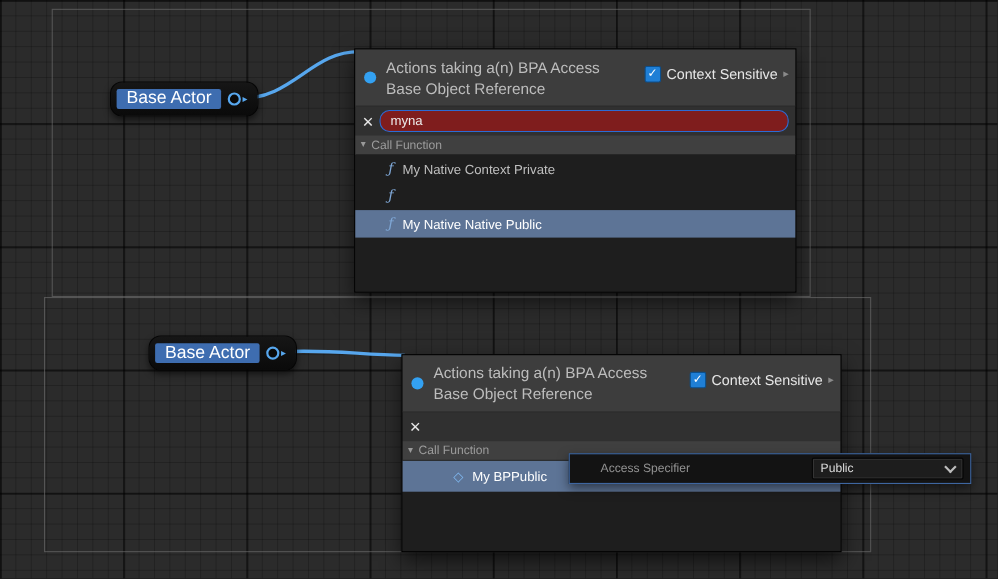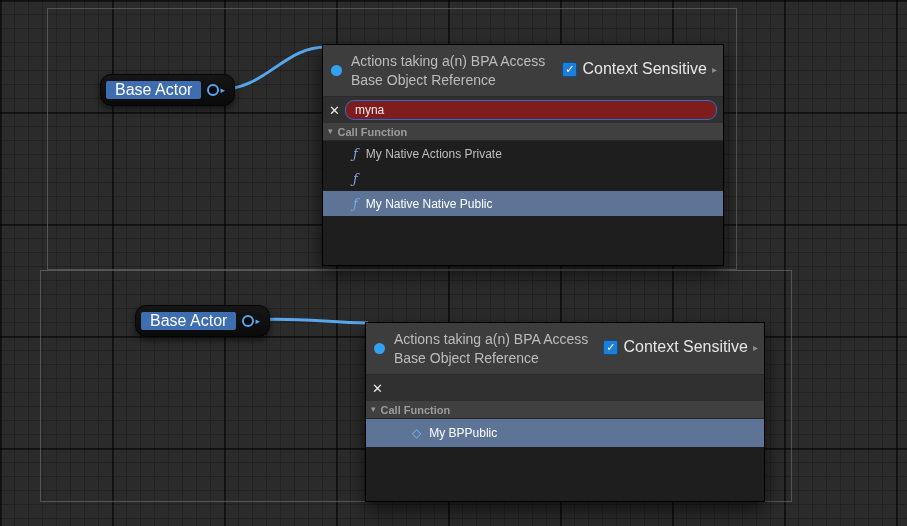--- a/index.html
+++ b/index.html
@@ -45,34 +45,34 @@
   }
   .menu-top{left:322px;top:44px;width:400px;height:220px;}
   .menu-bottom{left:365px;top:322px;width:398px;height:178px;}
 
   .menu-header{position:relative;background:#3d3d3d;min-height:52px;display:flex;align-items:center;padding:6px 8px;box-sizing:border-box;border-bottom:1px solid #2a2a2a;}
   .pin-dot{width:11px;height:11px;border-radius:50%;background:#33a1f2;margin-right:9px;flex:0 0 auto;}
   .menu-title{font-size:14px;line-height:19px;color:#bdbdbd;}
   .cs-wrap{position:absolute;right:6px;top:15px;display:flex;align-items:center;gap:5px;}
   .checkbox{width:13px;height:13px;background:#1f7fd6;border:1px solid #0c4f8c;border-radius:2px;display:flex;align-items:center;justify-content:center;}
   .checkbox .check{color:#fff;font-size:11px;line-height:11px;font-weight:bold;}
-  .cs-label{font-size:16px;color:#e6e6e6;}
+  .cs-label{font-size:13px;color:#e6e6e6;}
   .chev-right{color:#8a8a8a;font-size:10px;}
 
   .search-row{height:26px;display:flex;align-items:center;background:#303030;padding:0 6px;gap:5px;box-sizing:border-box;}
   .clear-x{color:#e8e8e8;font-size:13px;font-weight:bold;cursor:pointer;line-height:13px;}
   .search-input{
     flex:1;height:18px;background:#7f1d1d;border:1px solid #2c6bd4;border-radius:9px;
     color:#ececec;font-size:12px;padding:0 9px;outline:none;
     font-family:"Liberation Sans","DejaVu Sans",sans-serif;
   }
 
   .category-row{height:17px;background:#404040;display:flex;align-items:center;gap:5px;padding-left:5px;border-bottom:1px solid #262626;}
   .cat-arrow{color:#9a9a9a;font-size:9px;line-height:9px;}
-  .cat-label{font-size:11px;font-weight:bold;color:#9c9c9c;}
+  .cat-label{font-size:11px;font-weight:normal;color:#9c9c9c;}
 
   .item-list{flex:1;background:#1e1e1e;display:flex;flex-direction:column;}
   .item{height:25px;display:flex;align-items:center;gap:8px;padding-left:30px;font-size:12px;color:#bfbfbf;cursor:pointer;}
   .item.selected{background:#5d7496;color:#fff;}
   .fn-icon{font-style:italic;color:#7fa7d6;font-size:13px;font-family:"DejaVu Serif",serif;}
   .diamond-icon{color:#7fb8f0;font-size:12px;font-weight:bold;}
   .item-bp{height:28px;padding-left:46px;}
 
   
   .spec-tooltip{
@@ -137,21 +137,21 @@
       <span class="clear-x">✕</span>
       <input class="search-input" value="myna" style="">
     </div>
     <div class="category-row">
       <span class="cat-arrow">▾</span>
       <span class="cat-label">Call Function</span>
     </div>
     <div class="item-list">
       <div class="item">
         <span class="fn-icon">ƒ</span>
-        <span>My Native Actions Private</span>
+        <span>My Native Context Private</span>
       </div>
       <div class="item">
         <span class="fn-icon">ƒ</span>
       </div>
       <div class="item selected">
         <span class="fn-icon">ƒ</span>
         <span>My Native Native Public</span>
       </div>
     </div>
   </div>
@@ -179,14 +179,21 @@
       <span class="cat-label">Call Function</span>
     </div>
     <div class="item-list">
       <div class="item item-bp selected">
         <span class="diamond-icon">◇</span>
         <span>My BPPublic</span>
       </div>
     </div>
   </div>
 
+  <div class="spec-tooltip">
+    <span class="spec-label">Access Specifier</span>
+    <div class="spec-dropdown">
+      <span>Public</span>
+      <span class="chev-down"></span>
+    </div>
+  </div>
 
 </div>
 
 </body></html>

